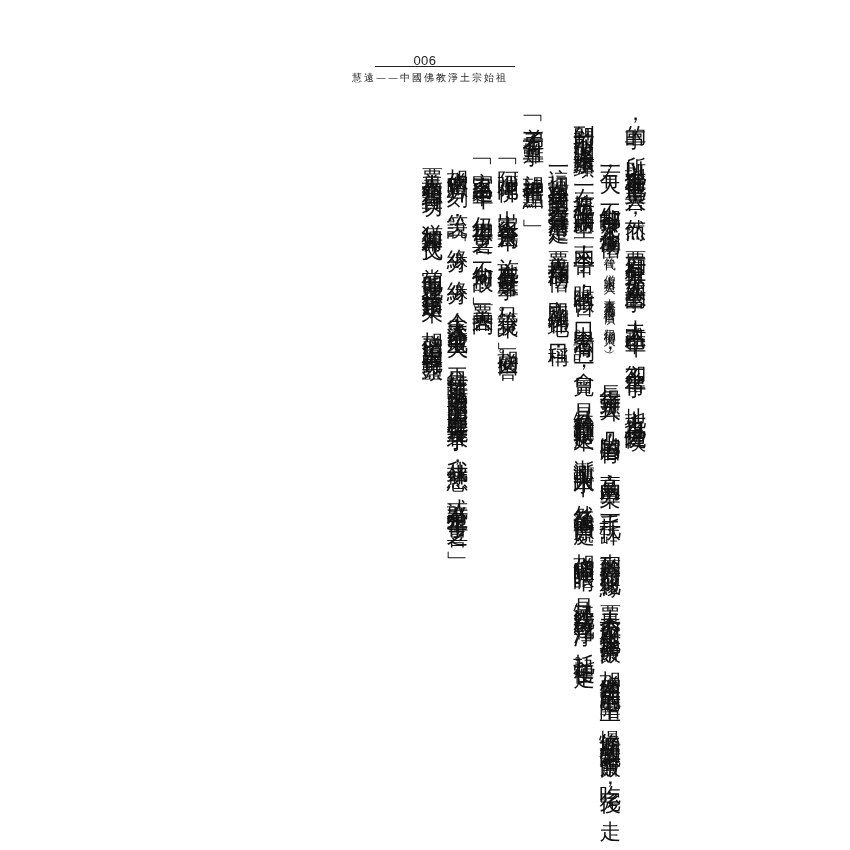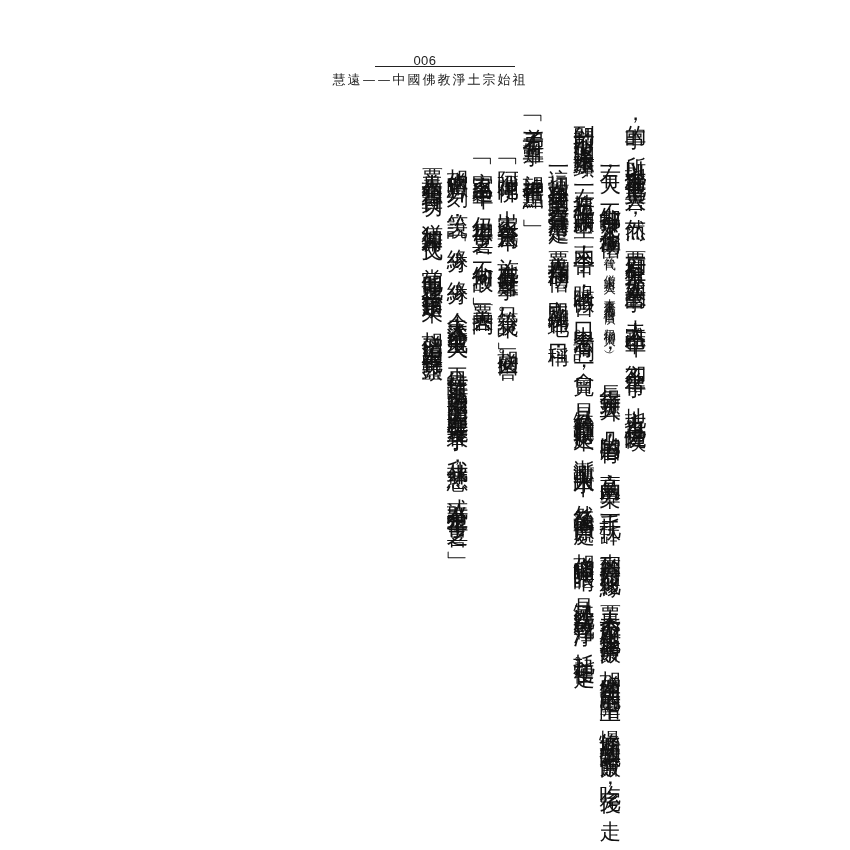--- a/index.html
+++ b/index.html
@@ -2,21 +2,21 @@
 <html><head>
 <meta charset="utf-8">
 <style>
   html, body { margin:0; padding:0; background:#ffffff; }
   body { width:850px; height:850px; position:relative; overflow:hidden;
          font-family: "DejaVu Serif", "Liberation Serif", serif; color:#111; }
   .page-number { position:absolute; top:46px; left:0; width:850px; text-align:center;
                  font-family:"Liberation Sans", sans-serif; font-size:13px; color:#222; letter-spacing:0.5px;margin-top:7px; }
   .header-rule { position:absolute; top:66px; left:375px; width:140px; height:1px; background:#222; }
   .running-title { position:absolute; top:71px; left:330px; width:200px; text-align:center;
-                   font-size:13px; letter-spacing:2px; color:#222; white-space:nowrap; }
+                   font-size:10px; letter-spacing:2px; color:#222; white-space:nowrap; }
   .body-text { position:absolute; top:108px; left:228px; width:420px; height:700px;
                writing-mode: vertical-rl; font-size:21.5px; line-height:25.3px;
                letter-spacing:3.4px; color:#111; }
   .para { margin:0; padding:0; }
   .indent { text-indent:2em; }
   .note { font-size:12px; letter-spacing:2px; }
 </style>
 </head>
 <body>
 

